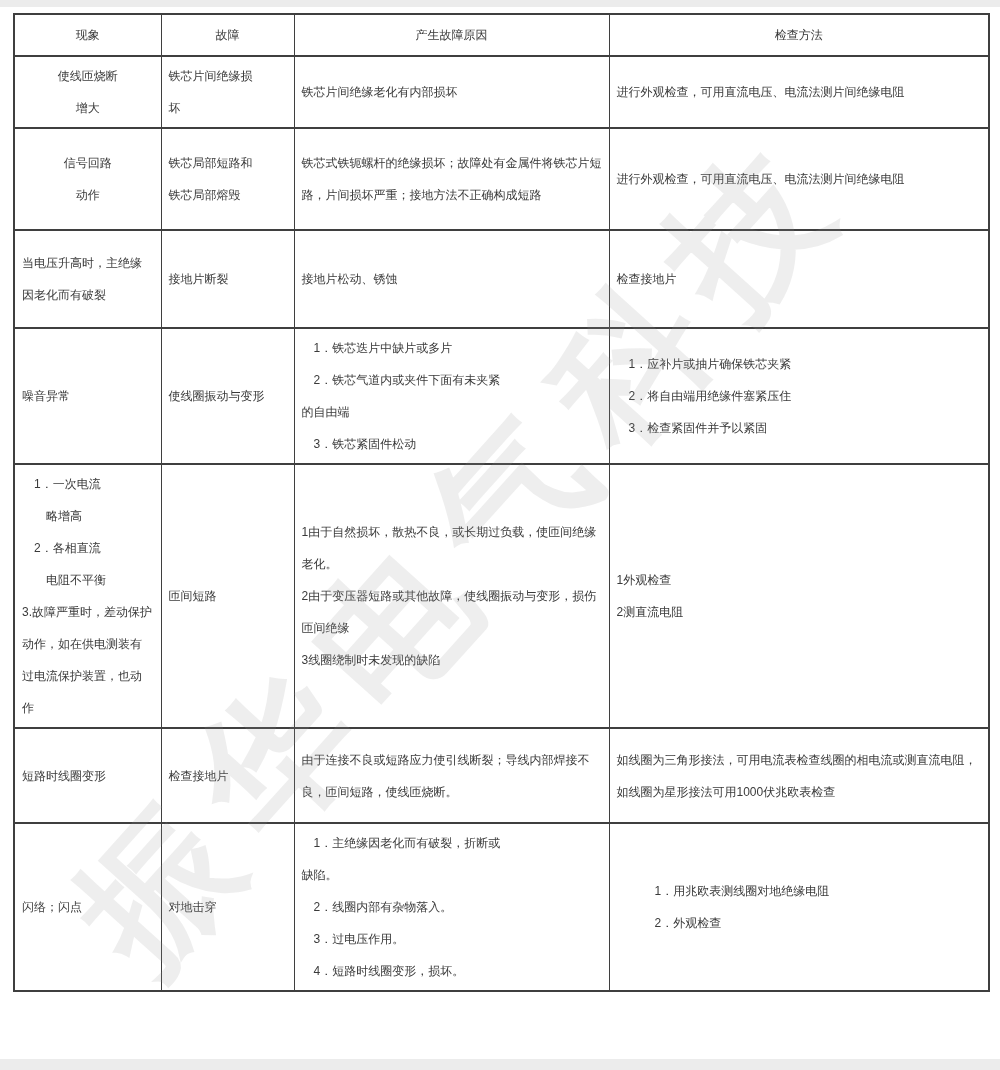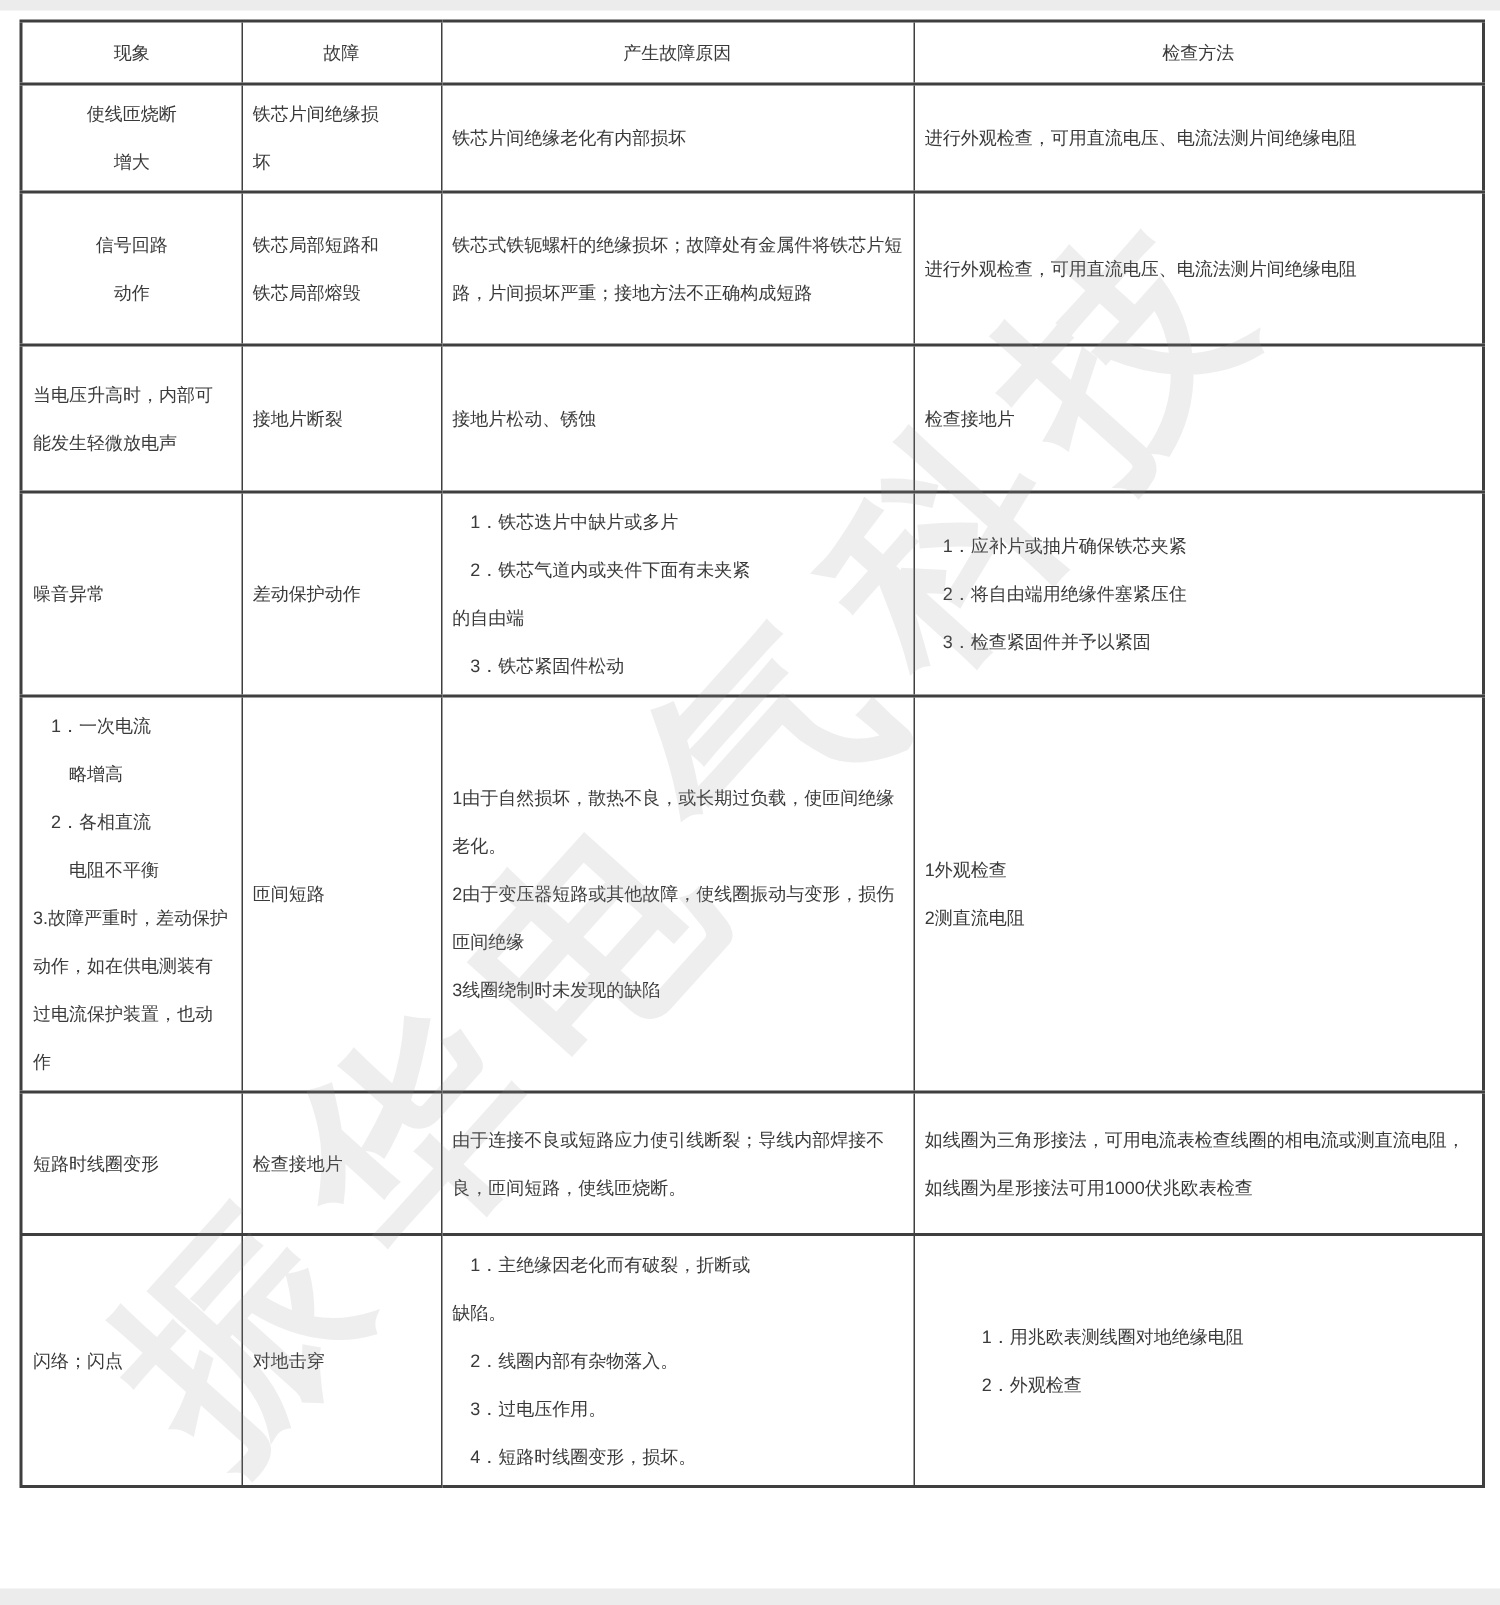--- a/index.html
+++ b/index.html
@@ -73,29 +73,29 @@
     <tr style="height:102px">
       <td class="c">信号回路
 动作</td>
       <td>铁芯局部短路和
 铁芯局部熔毁</td>
       <td>铁芯式铁轭螺杆的绝缘损坏；故障处有金属件将铁芯片短路，片间损坏严重；接地方法不正确构成短路</td>
       <td>进行外观检查，可用直流电压、电流法测片间绝缘电阻</td>
     </tr>
 
     <tr style="height:98px">
-      <td>当电压升高时，内部可能发生轻微放电声</td>
+      <td>当电压升高时，主绝缘因老化而有破裂</td>
       <td>接地片断裂</td>
       <td>接地片松动、锈蚀</td>
       <td>检查接地片</td>
     </tr>
 
     <tr style="height:129px">
       <td>噪音异常</td>
-      <td>差动保护动作</td>
+      <td>使线圈振动与变形</td>
       <td>　1．铁芯迭片中缺片或多片
 　2．铁芯气道内或夹件下面有未夹紧
 的自由端
 　3．铁芯紧固件松动</td>
       <td>　1．应补片或抽片确保铁芯夹紧
 　2．将自由端用绝缘件塞紧压住
 　3．检查紧固件并予以紧固</td>
     </tr>
 
 

